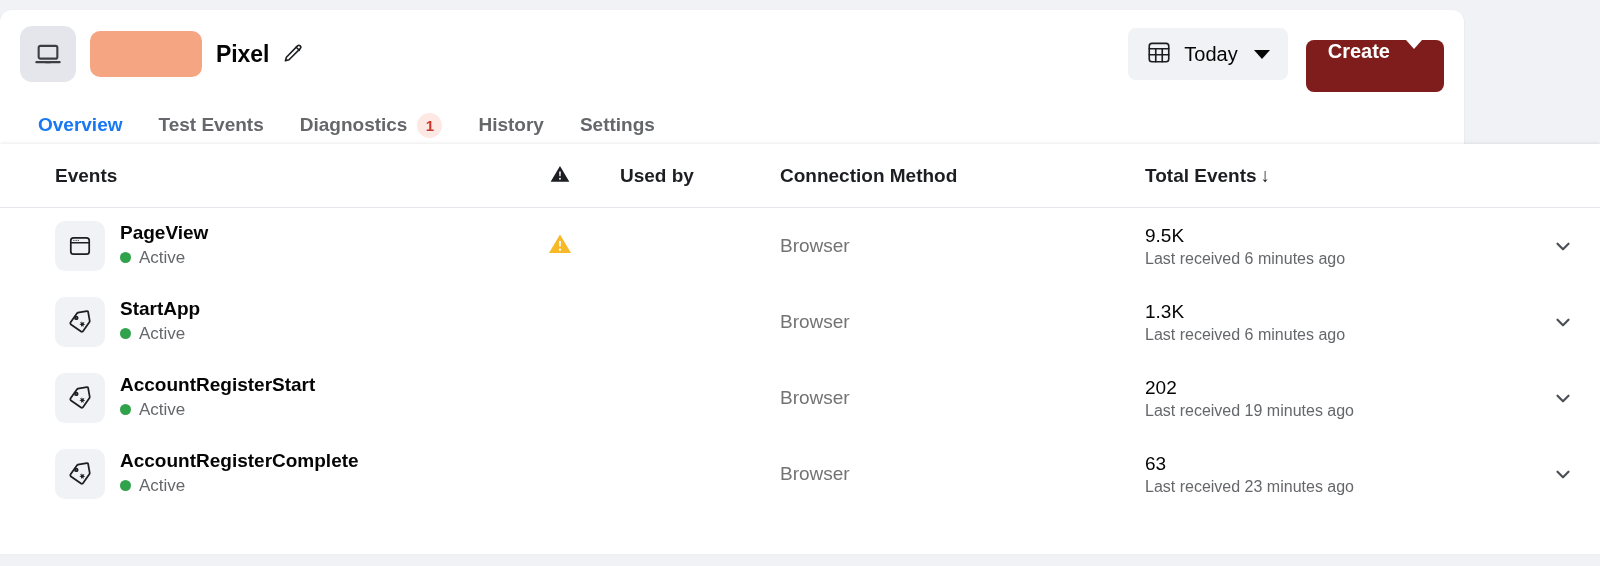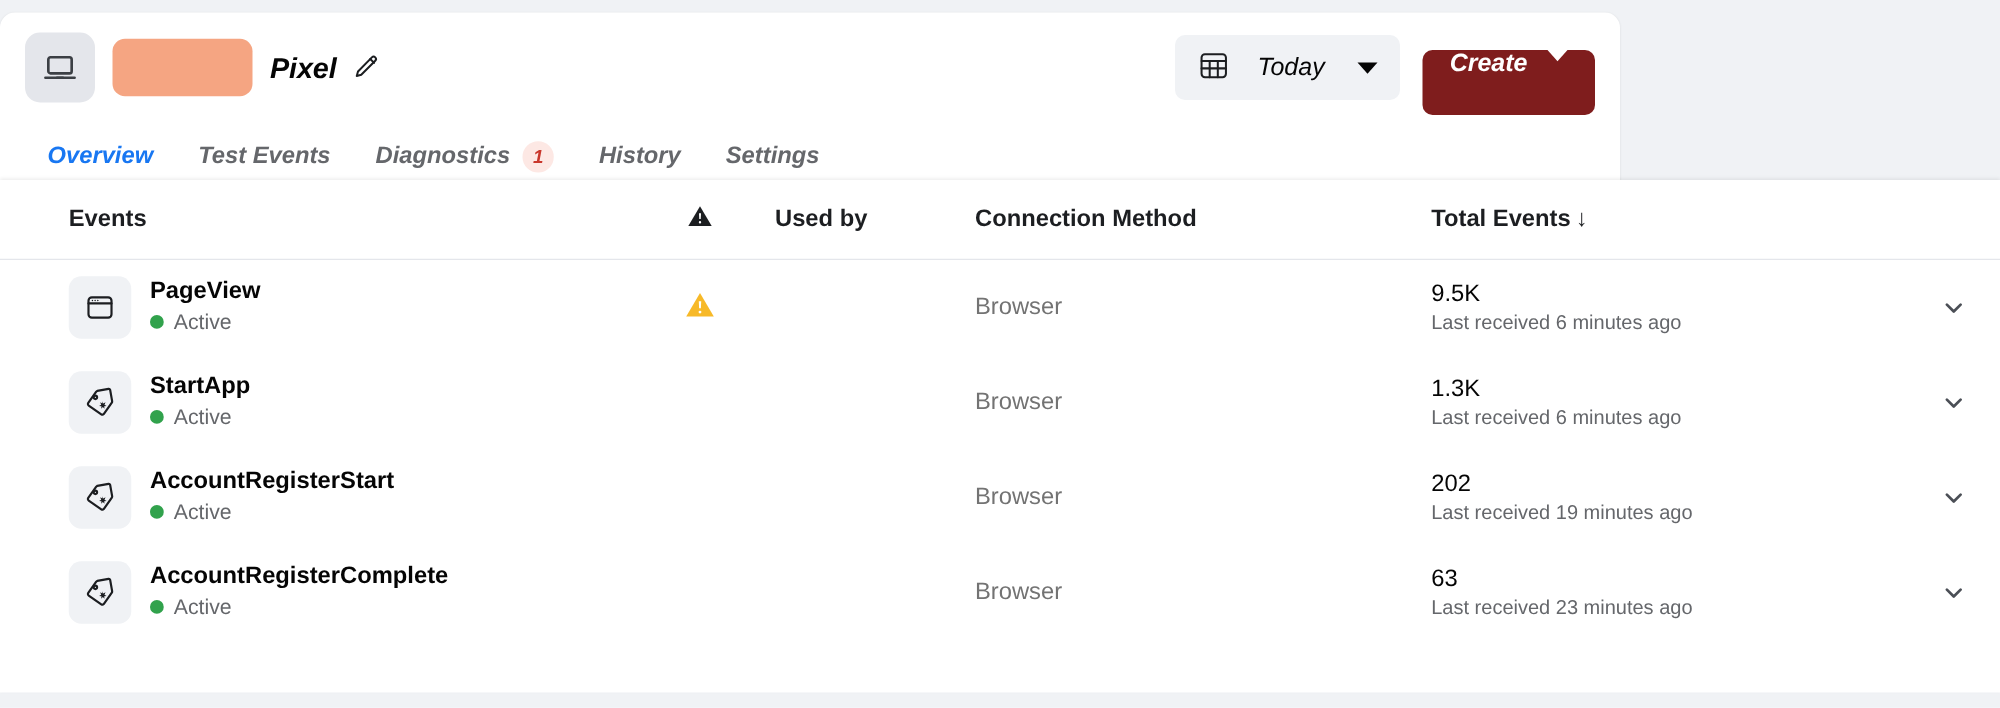--- a/index.html
+++ b/index.html
@@ -15,26 +15,25 @@
     height: 566px;
     overflow: hidden;
     background: #f0f2f5;
   }
 
   
   .header-card {
     position: absolute;
     left: 0;
     top: 10px;
-    width: 1296px;
+    width: 1464px;
     background: #ffffff;
     border-top-left-radius: 12px;
     border-top-right-radius: 12px;
     box-shadow: 0 1px 2px rgba(0,0,0,0.10);
-    font-style: italic;
   }
   .header-top {
     display: flex;
     align-items: center;
     height: 88px;
     padding: 0 0 0 20px;
     box-sizing: border-box;
   }
   .asset-icon {
     width: 56px;
@@ -73,21 +72,20 @@
   .date-button {
     display: flex;
     align-items: center;
     height: 52px;
     padding: 0 18px;
     background: #f0f2f5;
     border-radius: 8px;
     cursor: pointer;
     margin-right: 18px;
     flex: 0 0 auto;
-    gap: 10px;
   }
   .date-button .label {
     font-size: 20px;
     color: #050505;
     margin-left: 12px;
     margin-right: 16px;
     white-space: nowrap;
   }
   .caret {
     width: 0; height: 0;

